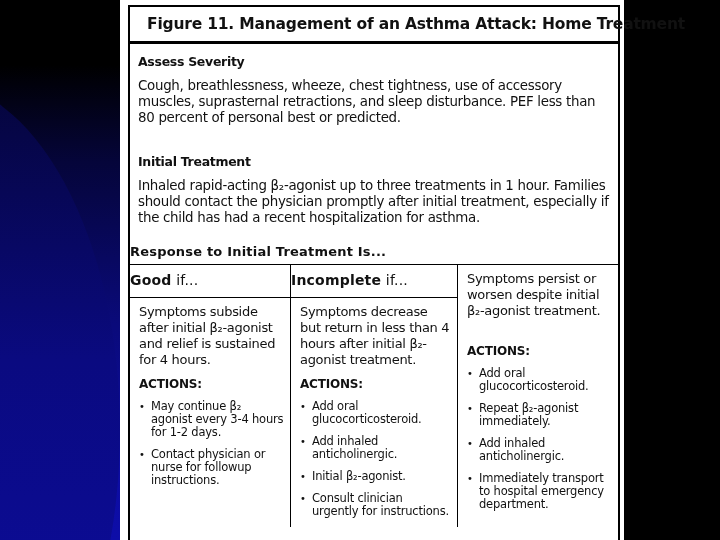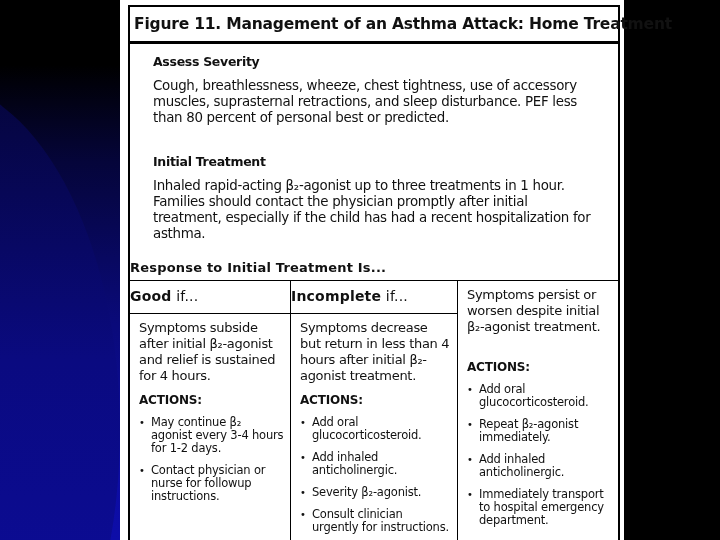--- a/index.html
+++ b/index.html
@@ -22,23 +22,23 @@
     position: absolute; left: 120px; top: 0; width: 504px; height: 540px;
     background: #fff;
   }
   .frame {
     position: absolute; left: 8px; top: 5px; width: 492px; height: 600px;
     border: 2px solid #000; box-sizing: border-box;
   }
   .title {
     height: 34px; border-bottom: 3px solid #000;
     font-weight: bold; font-size: 15.5px; line-height: 34px;
-    padding-left: 4px; white-space: nowrap; letter-spacing: -0.2px;
+    padding-left: 17px; white-space: nowrap; letter-spacing: -0.2px;
   }
-  .section { padding: 0 23px; }
+  .section { padding: 0 8px; }
   .sec-head { font-weight: bold; font-size: 12.5px; margin-top: 10px; letter-spacing: -0.3px; }
   .sec-body { font-size: 13.4px; line-height: 16px; margin-top: 9px; letter-spacing: -0.3px; }
   .resp-head {
     font-weight: bold; font-size: 13px;
     margin-top: 18px; height: 20px; letter-spacing: 0.2px;
   }
   .cols { display: flex; border-top: 1px solid #000; }
   .col { box-sizing: border-box; }
   .col + .col { border-left: 1.5px solid #000; }
   .c1 { width: 160px; } .c2 { width: 167px; } .c3 { flex: 1; }
@@ -104,21 +104,21 @@
           <div class="action-item">
               <span class="bullet">•</span>
               <span>Add oral glucocorticosteroid.</span>
             </div>
           <div class="action-item">
               <span class="bullet">•</span>
               <span>Add inhaled anticholinergic.</span>
             </div>
           <div class="action-item">
               <span class="bullet">•</span>
-              <span>Severity β₂-agonist.</span>
+              <span>Initial β₂-agonist.</span>
             </div>
           <div class="action-item">
               <span class="bullet">•</span>
               <span>Consult clinician urgently for instructions.</span>
             </div>
         </div>
       </div>
 
       <div class="col c3">
         <div class="col-desc">Symptoms persist or worsen despite initial β₂-agonist treatment.</div>

